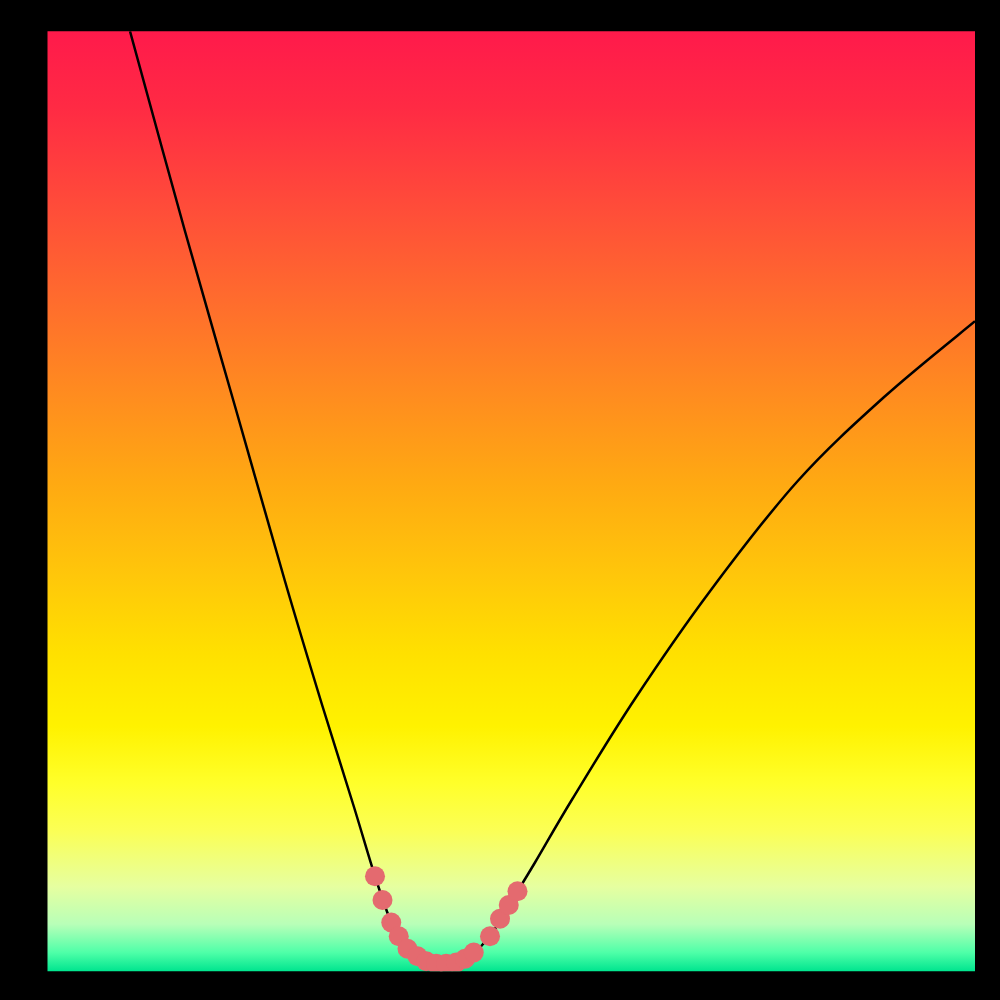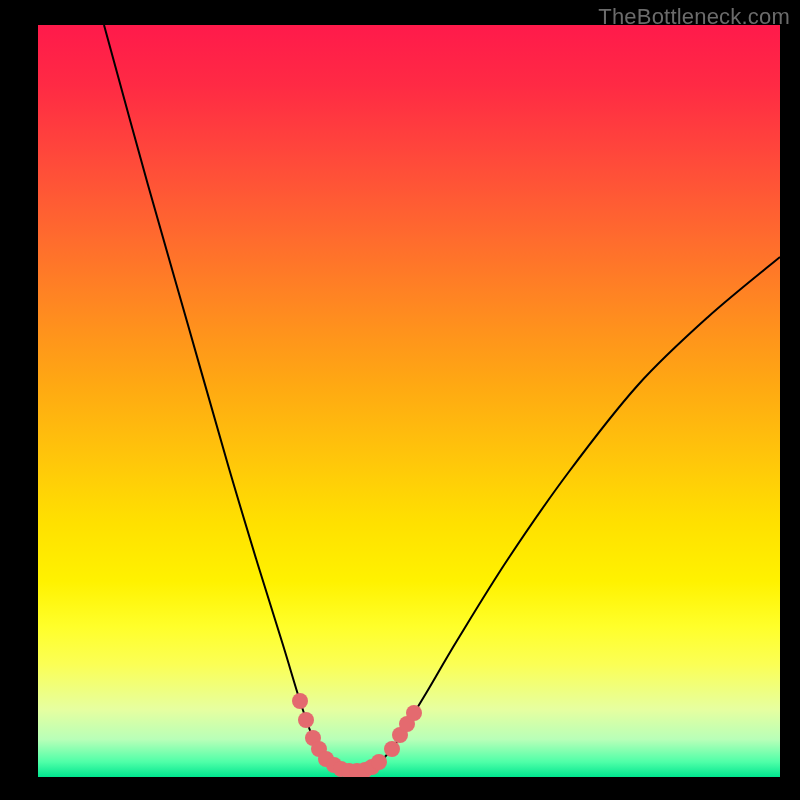--- a/index.html
+++ b/index.html
@@ -82,14 +82,13 @@
           <circle cx="327" cy="745" r="8" fill="#e46a6f"></circle>
           <circle cx="334" cy="742" r="8" fill="#e46a6f"></circle>
           <circle cx="341" cy="737" r="8" fill="#e46a6f"></circle>
           <circle cx="354" cy="724" r="8" fill="#e46a6f"></circle>
           <circle cx="362" cy="710" r="8" fill="#e46a6f"></circle>
           <circle cx="369" cy="699" r="8" fill="#e46a6f"></circle>
           <circle cx="376" cy="688" r="8" fill="#e46a6f"></circle>
         </g>
     </svg>
   </div>
-  <div class="watermark">TheBottleneck.com</div>
 </div>
 
 </body></html>

